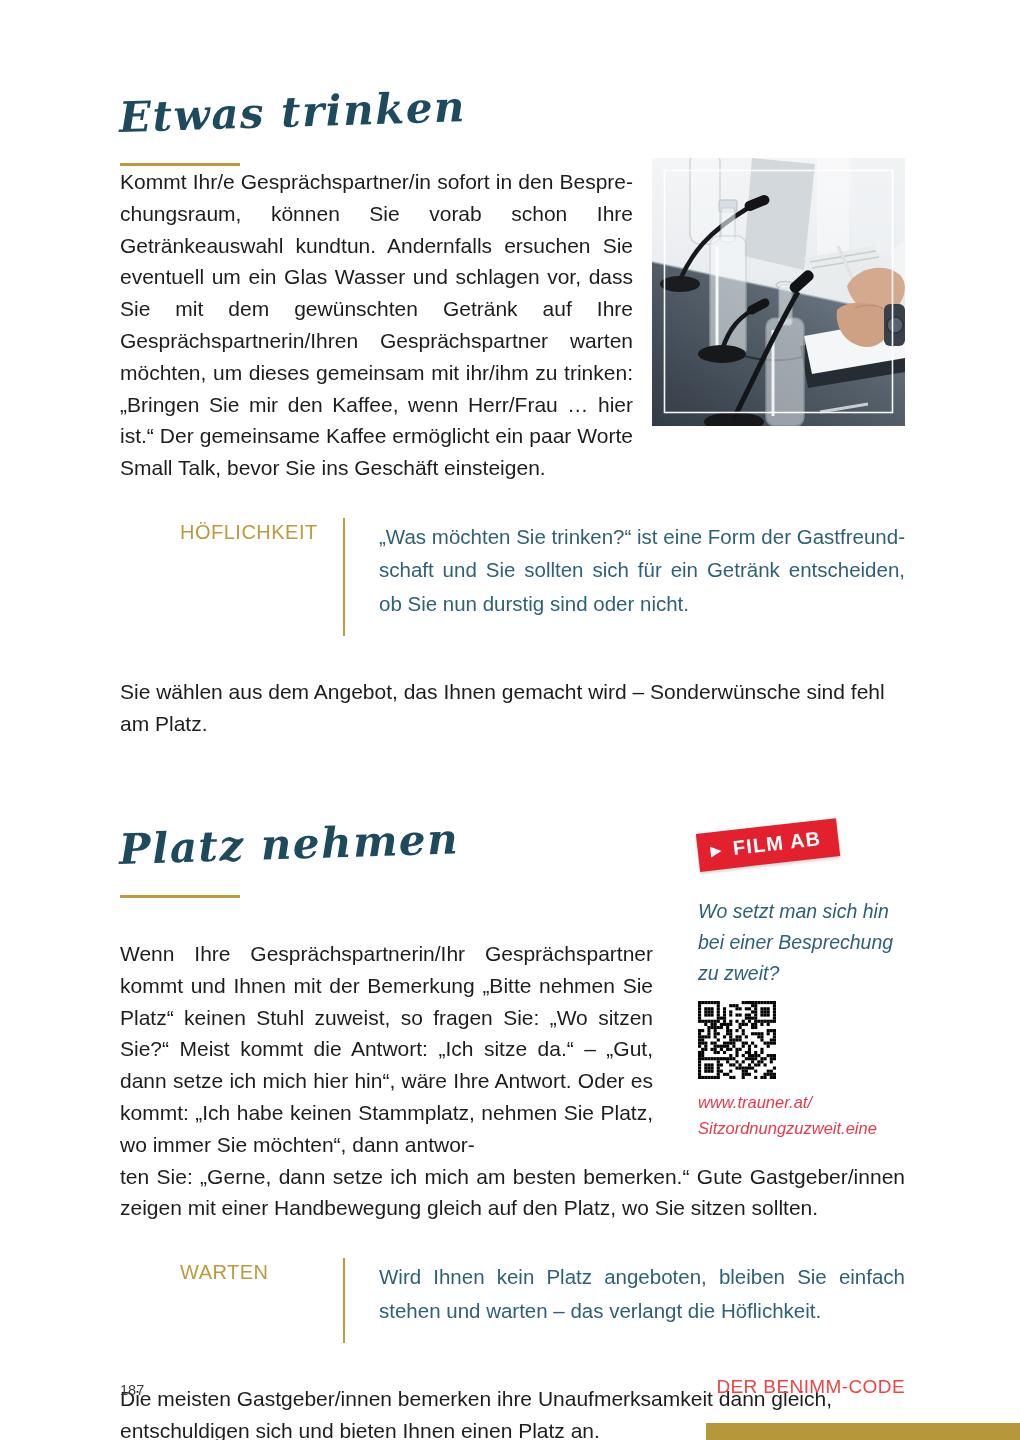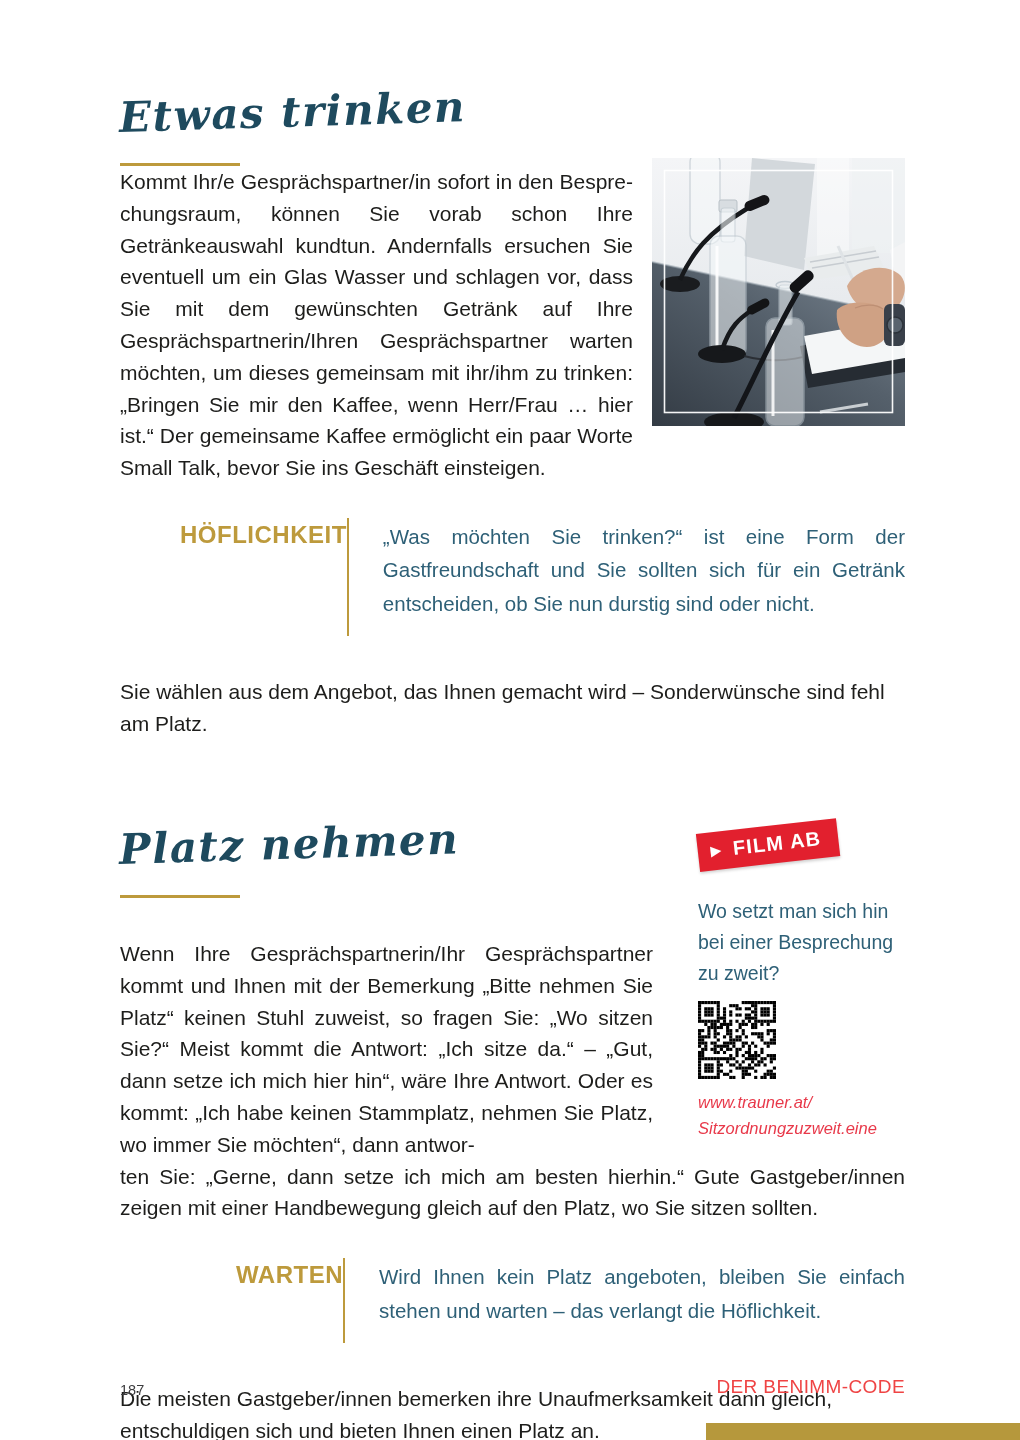--- a/index.html
+++ b/index.html
@@ -12,39 +12,39 @@
         transform-origin:left bottom;line-height:52px;}
   .rule{width:120px;height:3px;background:#bd9a3c;margin-top:19px;}
 
   .row1{display:flex;align-items:flex-start;}
   .para{font-size:21px;line-height:31.8px;text-align:justify;hyphens:manual;}
   .col-narrow1{width:513px;}
   .photo{width:253px;height:268px;margin-left:auto;margin-top:-8px;}
   .photo svg{display:block;width:253px;height:268px;}
 
   .callout{display:flex;padding-left:60px;margin-top:34px;}
-  .callout-label{flex:0 0 163px;font-weight:bold;font-size:24px;color:#bd9a3c;
-        letter-spacing:.5px;padding-top:3px;text-align:right;}
+  .callout-label{flex:0 0 163px;font-weight:normal;font-size:20px;color:#bd9a3c;
+        letter-spacing:.5px;padding-top:3px;}
   .callout-body{flex:1;border-left:2px solid #bd9a3c;padding:2px 0 16px 34px;
         color:#2e6077;font-size:20.5px;line-height:33.5px;text-align:justify;hyphens:manual;}
 
   .closing-line{margin-top:40px;font-size:21px;line-height:31.8px;}
 
   .section2{position:relative;margin-top:84px;}
   .col-narrow2{width:533px;}
   .row2{margin-top:40px;}
   .para-wide{width:100%;}
 
   .film-box{position:absolute;left:578px;top:10px;width:214px;}
   .banner{display:inline-block;background:#e2202e;color:#ffffff;font-weight:bold;
         font-size:20px;letter-spacing:1.2px;padding:7px 17px 8px 13px;
         transform:rotate(-6.5deg);transform-origin:left center;
         box-shadow:0 2px 3px rgba(0,0,0,.18);white-space:nowrap;}
   .banner .tri{font-size:13px;margin-right:11px;position:relative;top:-2px;}
-  .question{margin-top:24px;color:#2e6077;font-size:19.5px;line-height:31px;}
+  .question{margin-top:24px;font-style:italic;color:#2e6077;font-size:19.5px;line-height:31px;}
   .qr{margin-top:12px;width:78px;height:78px;}
   .qr svg{display:block;width:78px;height:78px;}
   .qr-link{margin-top:10px;font-style:italic;color:#e8394a;font-size:16.5px;line-height:26px;
         text-decoration:none;display:block;}
 
   .pagenum{position:absolute;left:120px;bottom:42px;font-size:14.5px;color:#3c3c3e;}
   .running-title{position:absolute;right:115px;bottom:42px;font-size:19px;color:#ef4444;
         letter-spacing:.4px;}
   .gold-bar{position:absolute;right:0;bottom:0;width:314px;height:17px;background:#b6983c;}
 </style>
@@ -471,21 +471,21 @@
             </svg>
         </div>
         <a class="qr-link" href="#">
           <span style="display:block">www.trauner.at/</span>
           <span style="display:block">Sitzordnungzuzweit.eine</span>
         </a>
       </div>
 
       <div class="row2">
         <div class="para col-narrow2">Wenn Ihre Gesprächspartnerin/Ihr Gesprächspartner kommt und Ihnen mit der Bemerkung „Bitte nehmen Sie Platz“ keinen Stuhl zuweist, so fragen Sie: „Wo sitzen Sie?“ Meist kommt die Antwort: „Ich sitze da.“ – „Gut, dann setze ich mich hier hin“, wäre Ihre Antwort. Oder es kommt: „Ich habe keinen Stamm­platz, nehmen Sie Platz, wo immer Sie möchten“, dann antwor-</div>
-        <div class="para para-wide">ten Sie: „Gerne, dann setze ich mich am besten hierhin.“ Gute Gastgeber/innen zeigen mit einer Handbewegung gleich auf den Platz, wo Sie sitzen sollten.</div>
+        <div class="para para-wide">ten Sie: „Gerne, dann setze ich mich am besten bemerken.“ Gute Gastgeber/innen zeigen mit einer Handbewegung gleich auf den Platz, wo Sie sitzen sollten.</div>
       </div>
 
       <div class="callout">
         <div class="callout-label">WARTEN</div>
         <div class="callout-body">Wird Ihnen kein Platz angeboten, bleiben Sie einfach stehen und warten – das verlangt die Höflichkeit.</div>
       </div>
 
       <div class="closing-line">Die meisten Gastgeber/innen bemerken ihre Unaufmerksamkeit dann gleich, entschuldigen sich und bieten Ihnen einen Platz an.</div>
     </div>
   </div>

